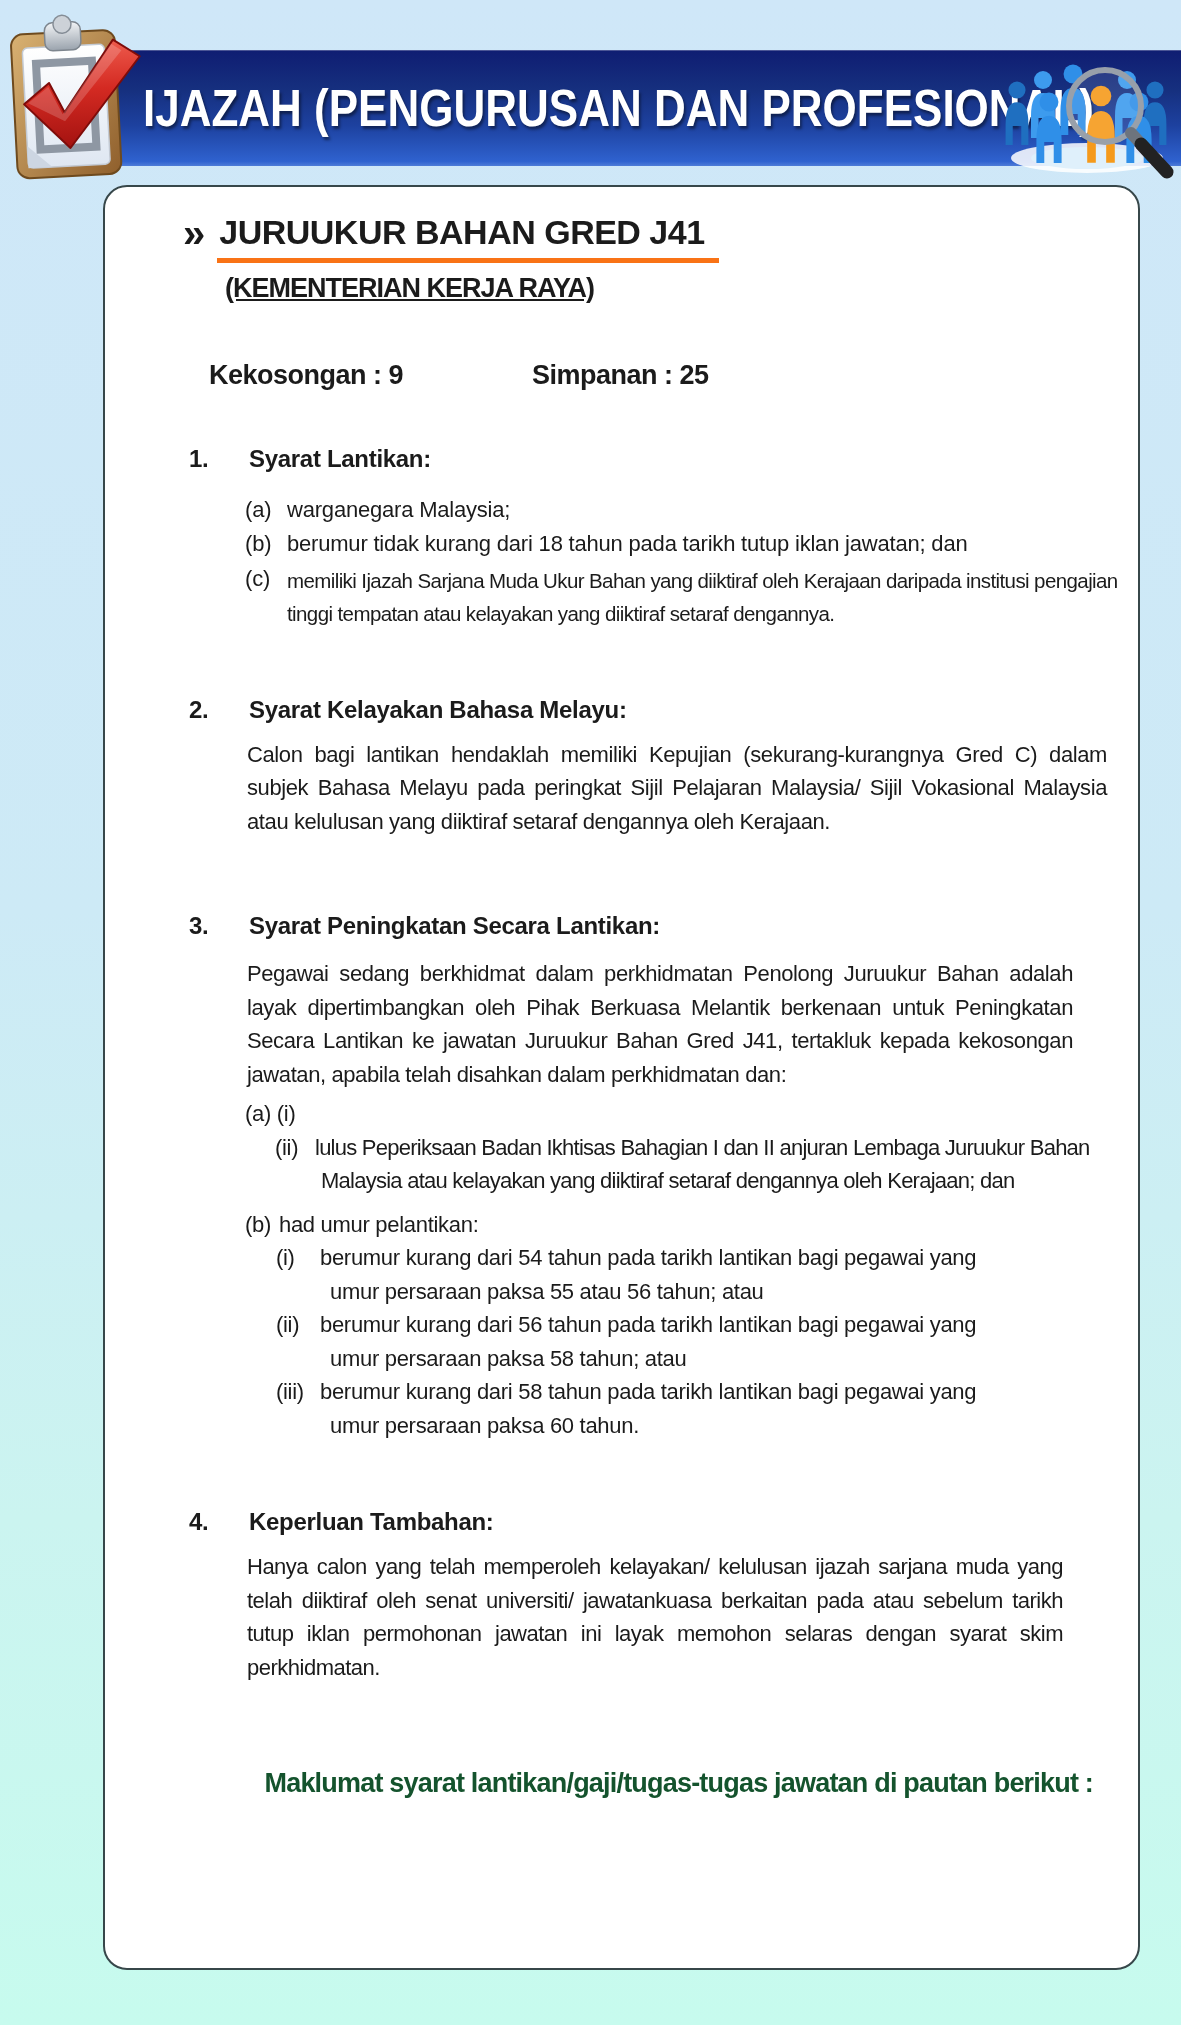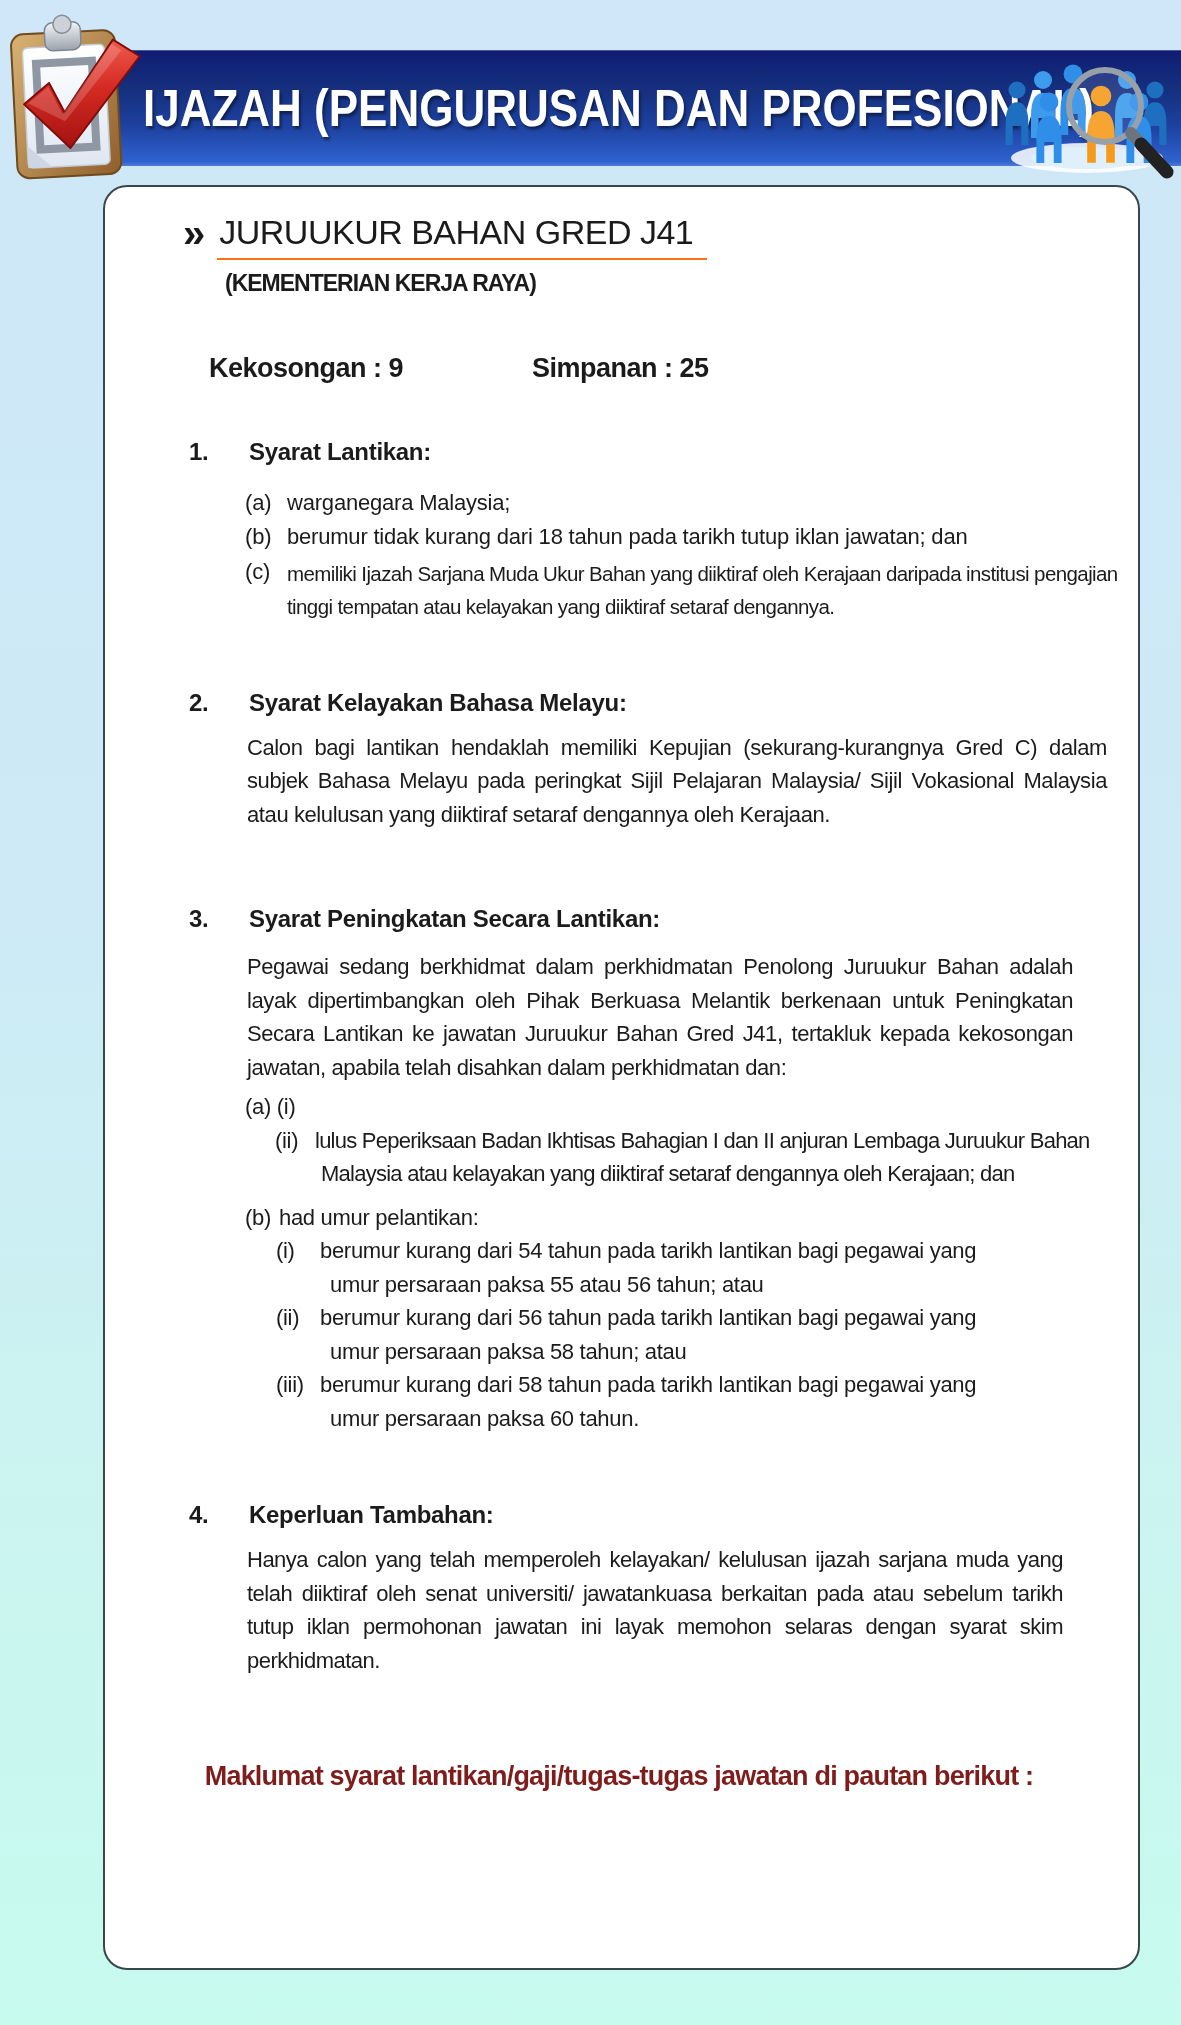--- a/index.html
+++ b/index.html
@@ -20,23 +20,23 @@
   .clipboard{position:absolute;left:4px;top:16px;width:178px;height:168px;overflow:visible;z-index:3;}
   .people{position:absolute;right:6px;top:54px;width:178px;height:124px;overflow:visible;z-index:2;}
 
   
   .card{position:absolute;left:103px;top:185px;width:1037px;height:1785px;
         box-sizing:border-box;background:#ffffff;border:2px solid #37474a;
         border-radius:24px;padding:20px 45px 0 40px;color:#1b1b1b;}
 
   .title-row{display:flex;align-items:flex-start;margin:8px 0 0 38px;}
   .chevron{font-size:40px;font-weight:700;line-height:1;color:#1a1a1a;margin:-2px 12px 0 0;}
-  .job-title{font-size:34px;font-weight:400;letter-spacing:-.5px;line-height:1.05;
-             border-bottom:2px solid #f97316;padding:0 14px 7px 2px;}
-  .ministry{margin:10px 0 0 80px;font-size:23px;font-weight:700;letter-spacing:-1px;}
+  .job-title{font-size:34px;font-weight:700;letter-spacing:-.5px;line-height:1.05;
+             border-bottom:5px solid #f97316;padding:0 14px 7px 2px;}
+  .ministry{margin:10px 0 0 80px;font-size:27px;font-weight:700;letter-spacing:-1px;text-decoration:underline;}
 
   .vacancy-row{margin:56px 0 0 64px;display:flex;font-size:27px;font-weight:700;letter-spacing:-.5px;}
   .vacancy-row .v1{width:323px;}
 
   
   .sec{font-size:22px;}
   .sec-head{display:flex;margin-left:44px;font-weight:700;font-size:24px;letter-spacing:-.3px;}
   .sec-num{width:60px;flex-shrink:0;}
   .s1{margin-top:54px;}
   .s1-items{margin:20px 0 0 100px;line-height:34.5px;letter-spacing:-.2px;}
@@ -60,21 +60,21 @@
   .row-b .mk{width:34px;flex-shrink:0;}
   .row-bi{display:flex;margin-left:131px;}
   .row-bi .mk{width:44px;flex-shrink:0;}
   .row-bi .txt{max-width:700px;text-indent:-10px;padding-left:10px;}
 
   .s4{margin-top:66px;}
   .p4{margin-right:30px;letter-spacing:-.5px;}
 
   
   .footer{margin-top:84px;text-align:center;}
-  .footer-label{font-size:27px;font-weight:700;letter-spacing:-.8px;color:#7f1d1d;}
+  .footer-label{font-size:27px;font-weight:700;letter-spacing:-.8px;color:#14532d;text-align:right;}
   .footer-url{color:#2b24ad;font-size:25px;font-weight:700;font-style:italic;
               letter-spacing:-.4px;line-height:1.25;margin-top:2px;cursor:pointer;}
 </style>
 </head>
 <body>
 
 <div class="page">
 
   <div class="banner">
     <span class="banner-title">IJAZAH (PENGURUSAN DAN PROFESIONAL)</span>

